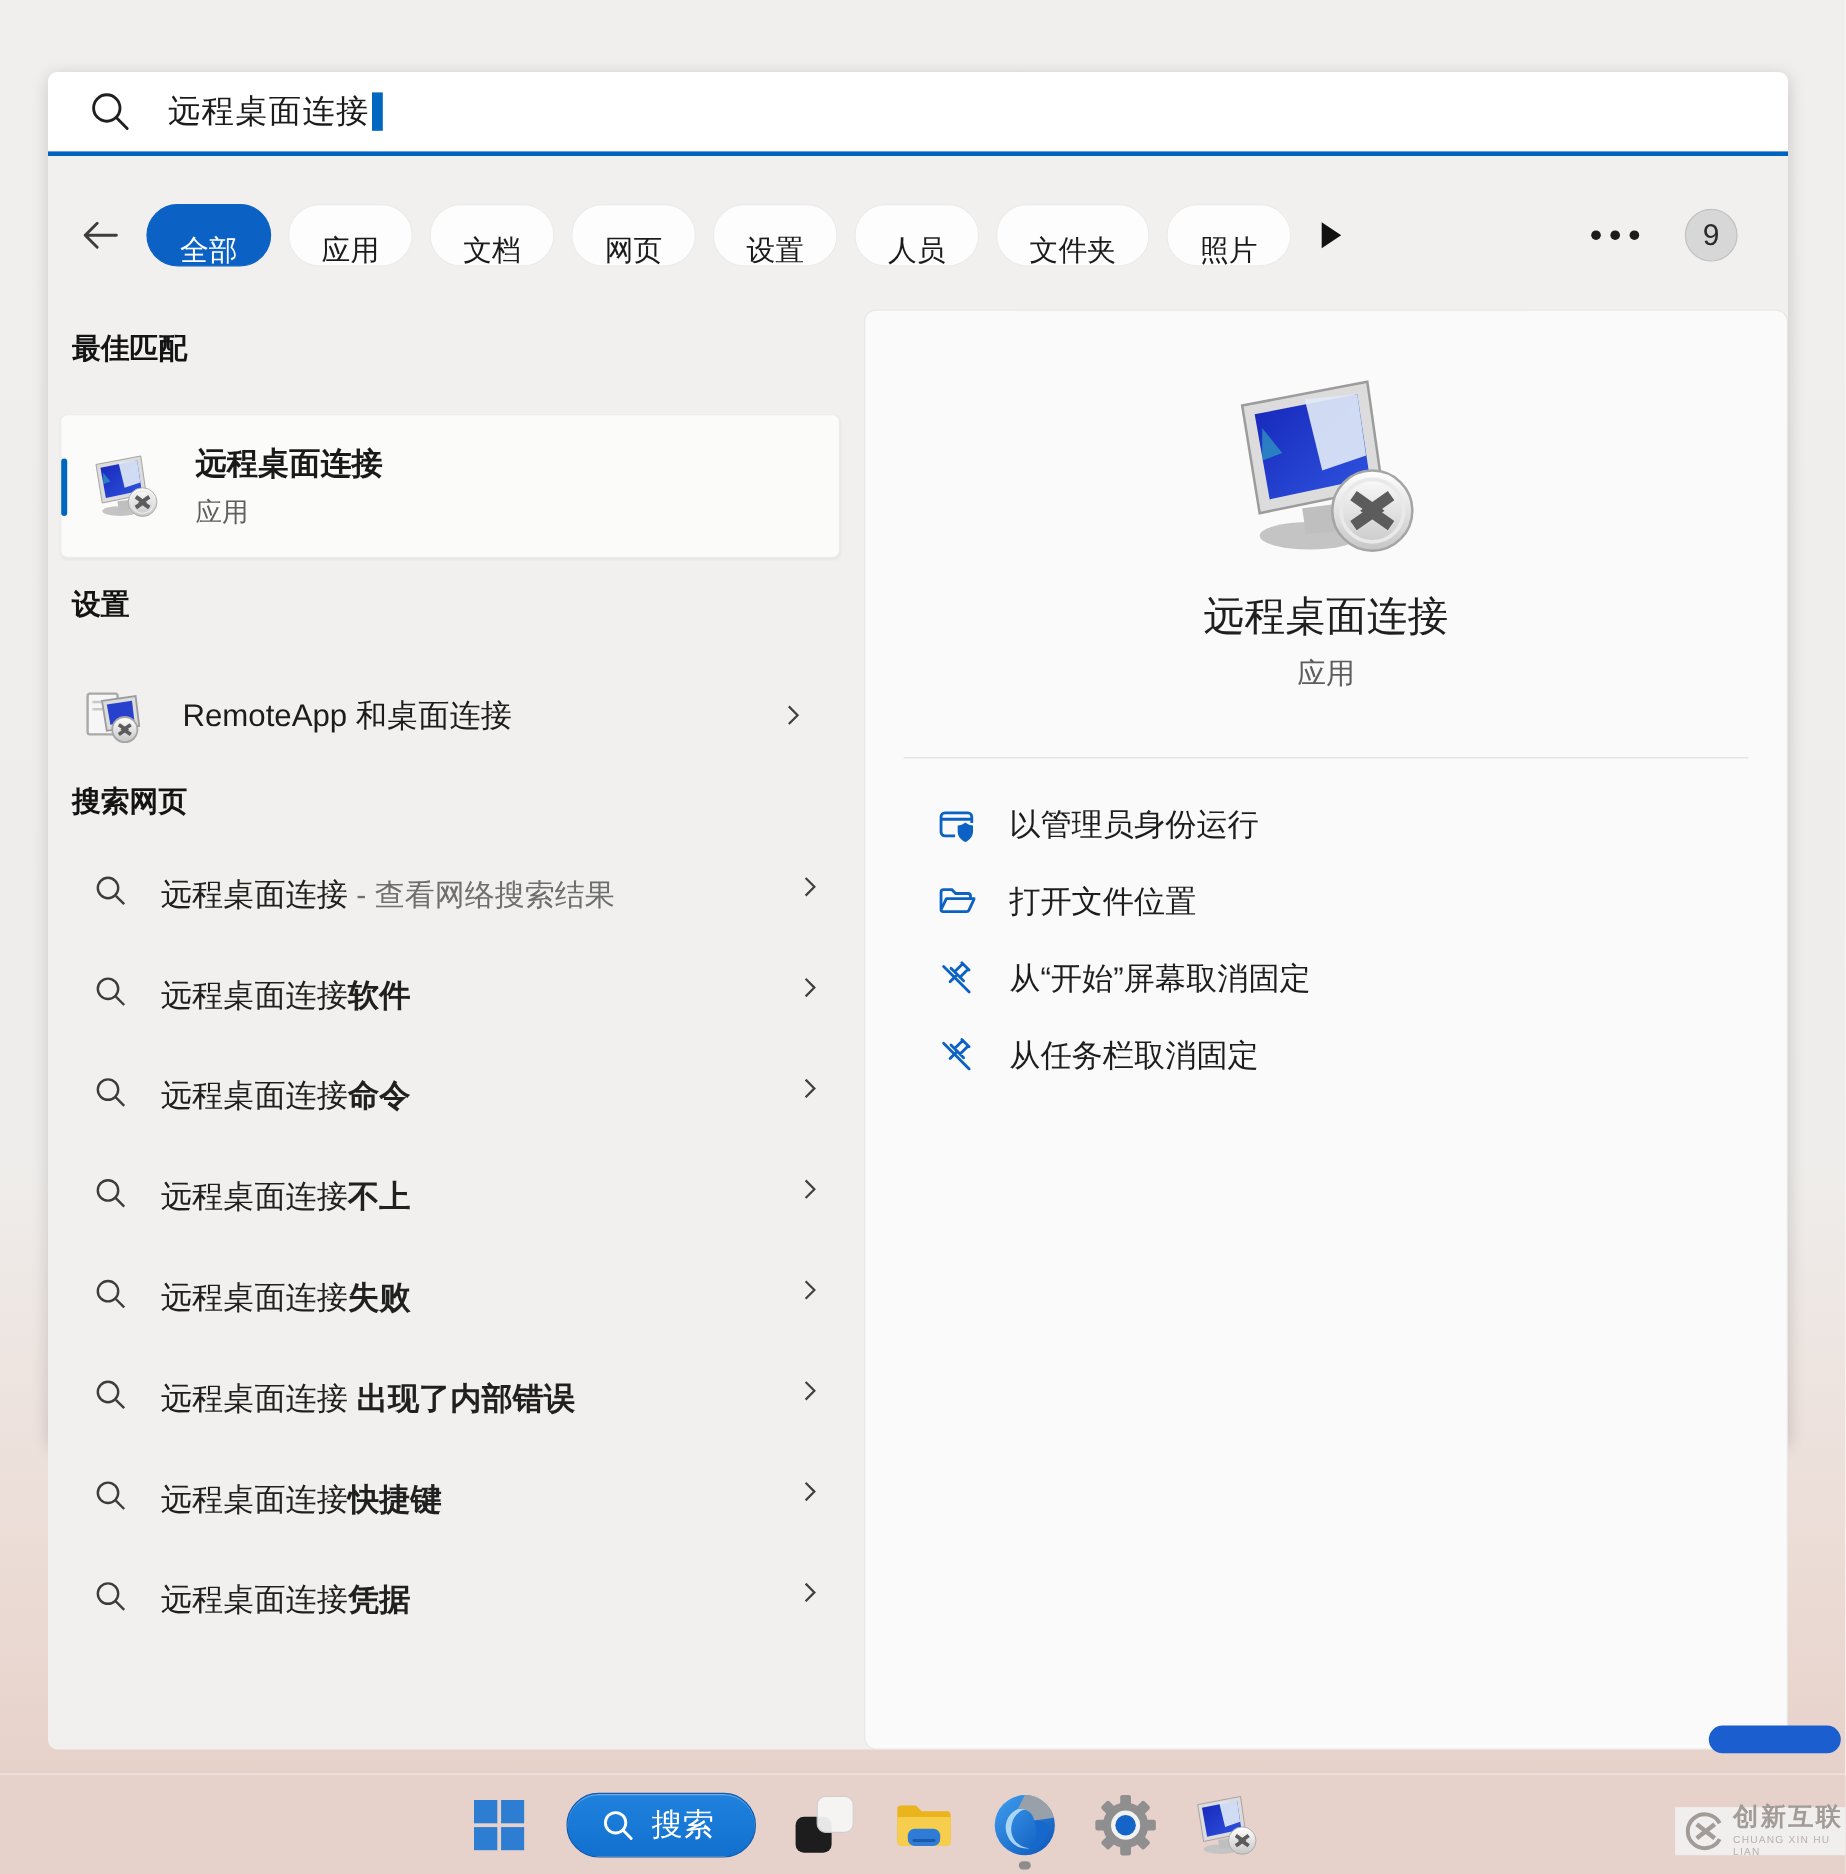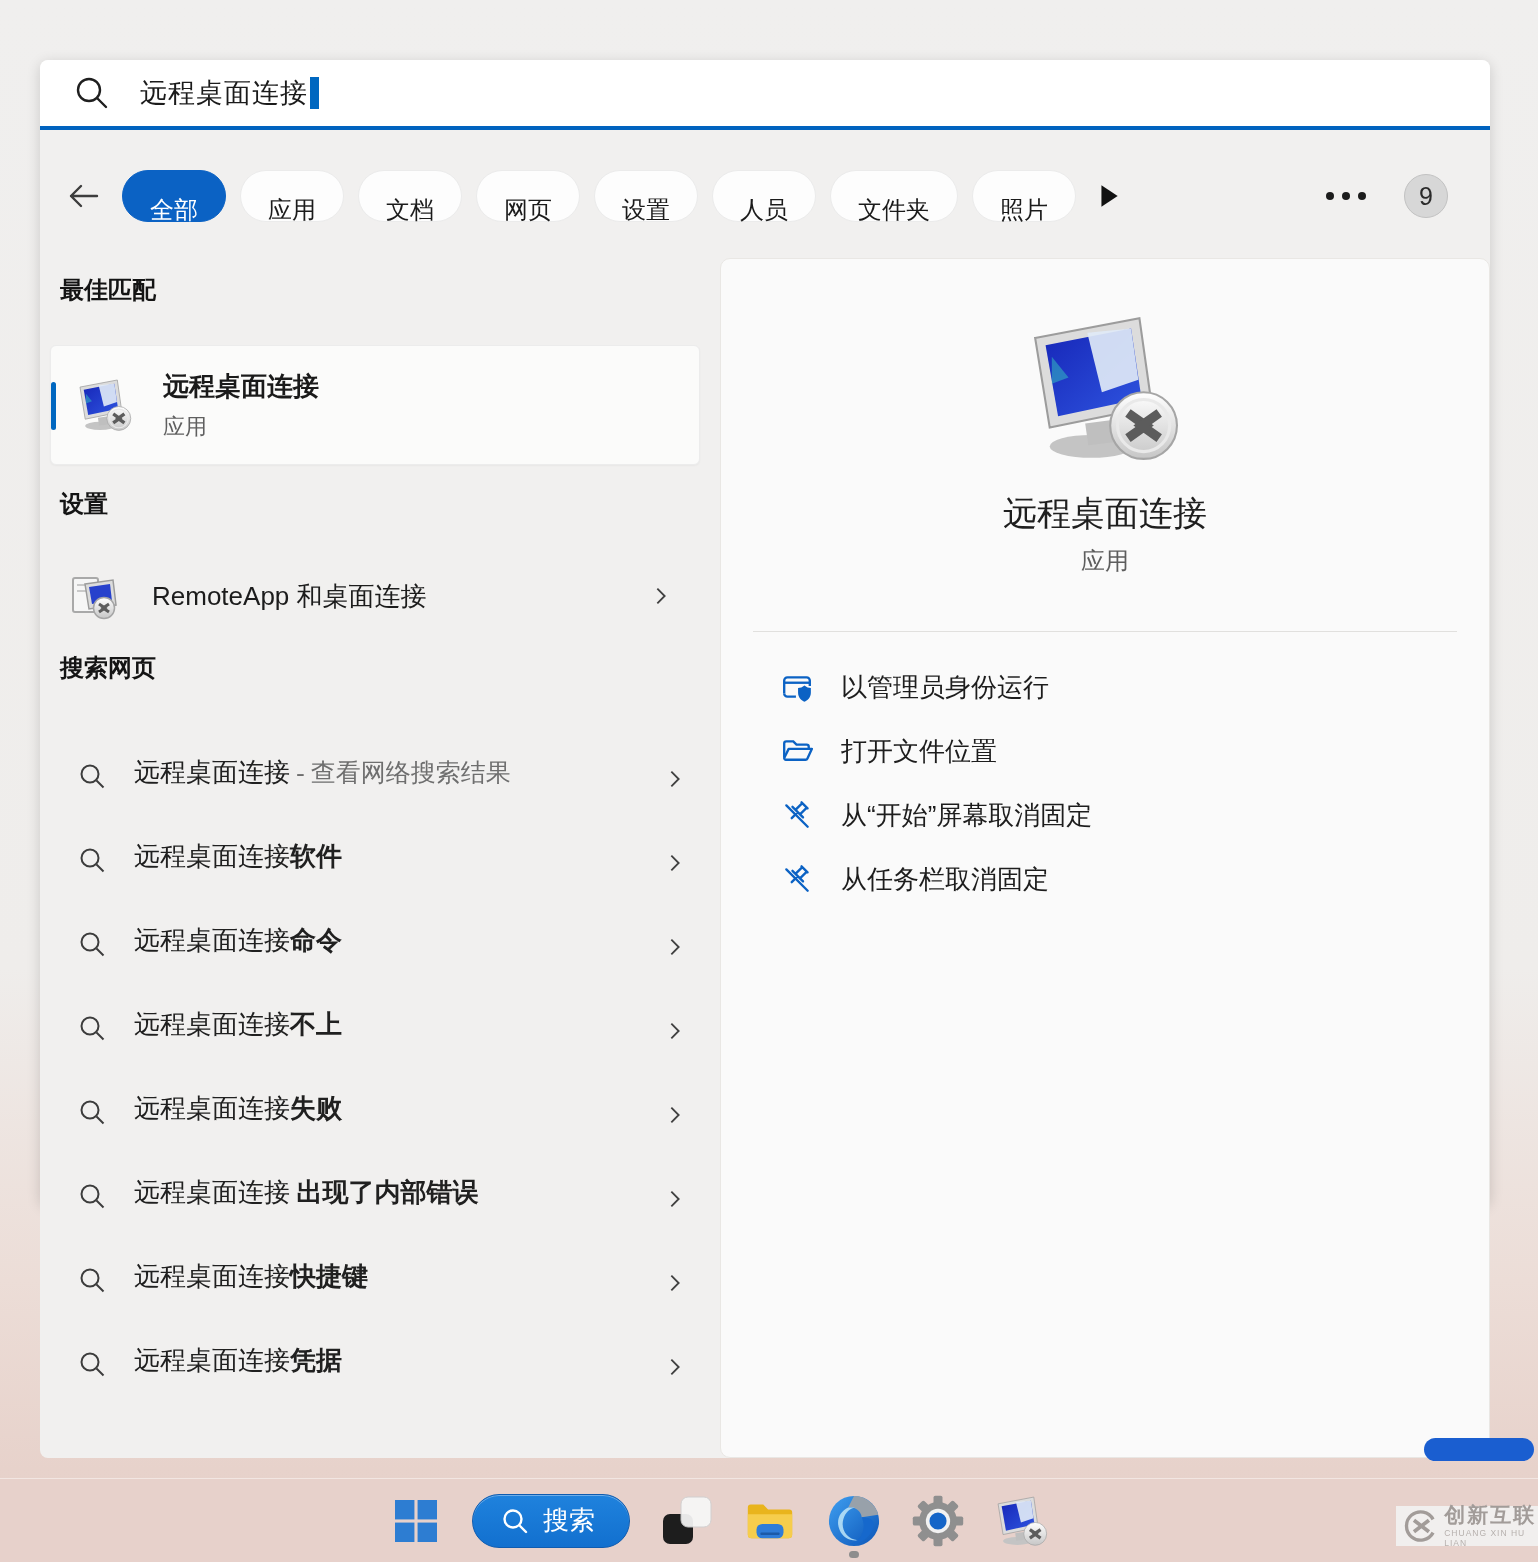--- a/index.html
+++ b/index.html
@@ -38,21 +38,21 @@
   .best-text { margin-left:30px; }
   .best-title { font-size:26px; font-weight:600; color:#1a1a1a; }
   .best-sub { font-size:22px; color:#5f5f5f; margin-top:8px; }
 
   .setting-row { position:absolute; left:10px; top:428px; width:650px; height:76px; display:flex; align-items:center; }
   .setting-row .ra-icon { margin-left:20px; width:50px; height:48px; }
   .setting-label { margin-left:32px; font-size:26px; color:#1c1c1c; }
   .row-chevron { margin-left:auto; margin-right:28px; width:22px; height:22px; }
 
   .web-list { position:absolute; left:20px; top:598px; width:640px; }
-  .web-row { display:flex; align-items:flex-end; height:62px; margin-bottom:22px;font-family:Liberation Serif, serif; }
+  .web-row { display:flex; align-items:flex-start; height:62px; margin-bottom:22px; }
   .web-row .mag { width:28px; height:28px; margin-left:18px; flex:none; }
   .sug-text { margin-left:28px; font-size:26px; color:#202020; white-space:pre; }
   .sug-suffix.bold { font-weight:700; }
   .sug-suffix.muted { color:#6e6e6e; font-weight:400; font-size:25px; }
   .web-row .row-chevron { margin-right:14px; }
 
   
   .preview-card { position:absolute; left:680px; top:128px; width:770px; height:1200px;
     background:#fafafa; border:1px solid #e9e7e4; border-radius:10px; }
   .preview-icon { position:absolute; left:50%; top:56px; transform:translateX(-50%); width:158px; height:146px; }

